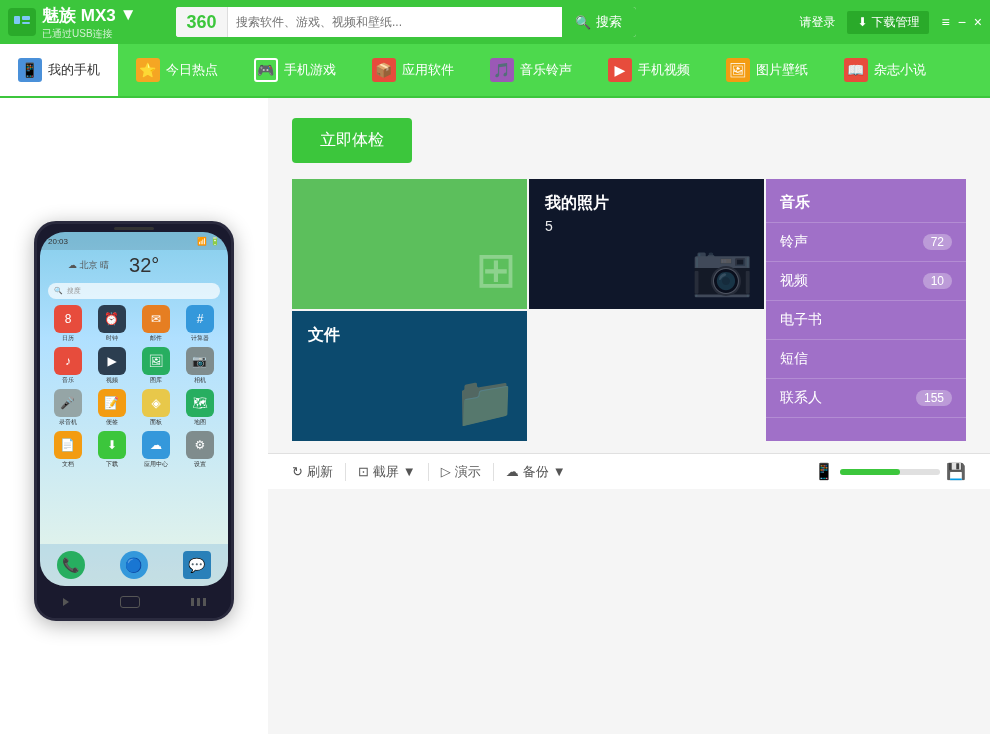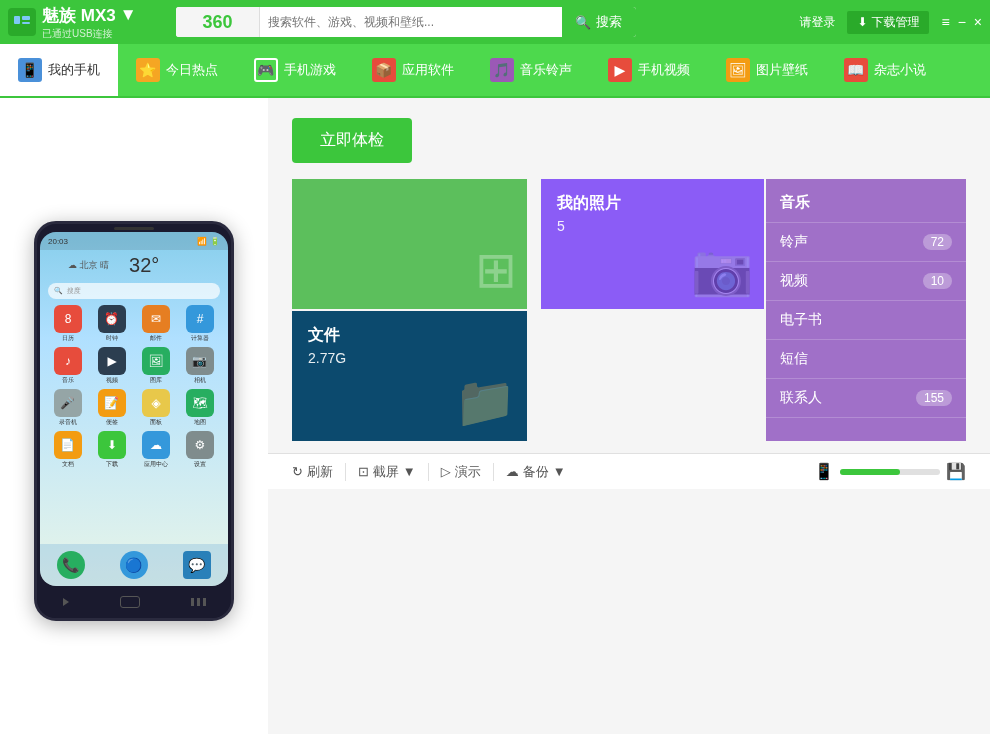--- a/index.html
+++ b/index.html
@@ -36,21 +36,21 @@
       display: flex;
       align-items: center;
       flex: 1;
       max-width: 460px;
       background: white;
       border-radius: 3px;
       overflow: hidden;
       height: 30px;
     }
     .search-logo {
-      width: 84px; height: 30px;
+      width: 52px; height: 30px;
       background: #f5f5f5;
       display: flex; align-items: center; justify-content: center;
       border-right: 1px solid #ddd;
       font-size: 11px; color: #333; font-weight: bold;
       flex-shrink: 0;
     }
     .search-logo span { color: #3cc63c; font-weight: bold; font-size: 13px; }
     .search-input-wrap {
       flex: 1;
       display: flex; align-items: center;
@@ -133,21 +133,21 @@
       background: #1a1a2e;
       border-radius: 22px;
       border: 3px solid #2a2a3e;
       position: relative;
       overflow: hidden;
       box-shadow: 0 4px 20px rgba(0,0,0,0.3);
     }
     .phone-screen {
       position: absolute; top: 8px; left: 3px; right: 3px; bottom: 32px;
       background: linear-gradient(180deg, #87ceeb 0%, #b0e0ff 30%, #e8f5e8 100%);
-      border-radius: 16px;
+      border-radius: 25px;
       overflow: hidden;
     }
     .phone-status-bar {
       background: rgba(0,0,0,0.1);
       height: 18px; display: flex; align-items: center;
       justify-content: space-between; padding: 0 8px;
       font-size: 8px; color: #333;
     }
     .phone-weather { padding: 4px 8px; font-size: 9px; color: #555; display: flex; align-items: center; gap: 20px; margin-left: 20px; }
     .phone-temp { font-size: 20px; color: #333; font-weight: normal; }
@@ -207,21 +207,21 @@
       display: flex; flex-direction: column;
       padding: 14px 16px;
       position: relative; overflow: hidden;
       cursor: pointer;
     }
     .tile-title { font-size: 16px; color: white; font-weight: bold; margin-bottom: 4px; }
     .tile-value { font-size: 14px; color: white; opacity: 0.9; }
     .tile-icon { position: absolute; bottom: 10px; right: 10px; opacity: 0.3; font-size: 50px; color: white; }
     .tile-green { background: #5cbf5c; }
     .tile-orange { background: #f5a623; }
-    .tile-blue-green { background: #8b5cf6; margin-left: 12px; }
+    .tile-blue-green { background: #0f172a; }
     .tile-purple { background: #0c4a6e; }
 
     
     .right-col {
       grid-row: 1 / 3;
       grid-column: 3;
       background: #a070c8;
       display: flex; flex-direction: column;
     }
     .right-col-item {
@@ -482,21 +482,20 @@
       </div>
 
       <div class="tile tile-blue-green">
         <div class="tile-title">我的照片</div>
         <div class="tile-value">5</div>
         <div class="tile-icon">📷</div>
       </div>
 
       <div class="tile tile-purple">
         <div class="tile-title">文件</div>
-        <div class="tile-value">2.77G</div>
         <div class="tile-icon">📁</div>
       </div>
     </div>
 
     <div class="bottom-toolbar">
       <div class="toolbar-btn">
         <span>↻</span>
         <span>刷新</span>
       </div>
       <div class="toolbar-btn">

